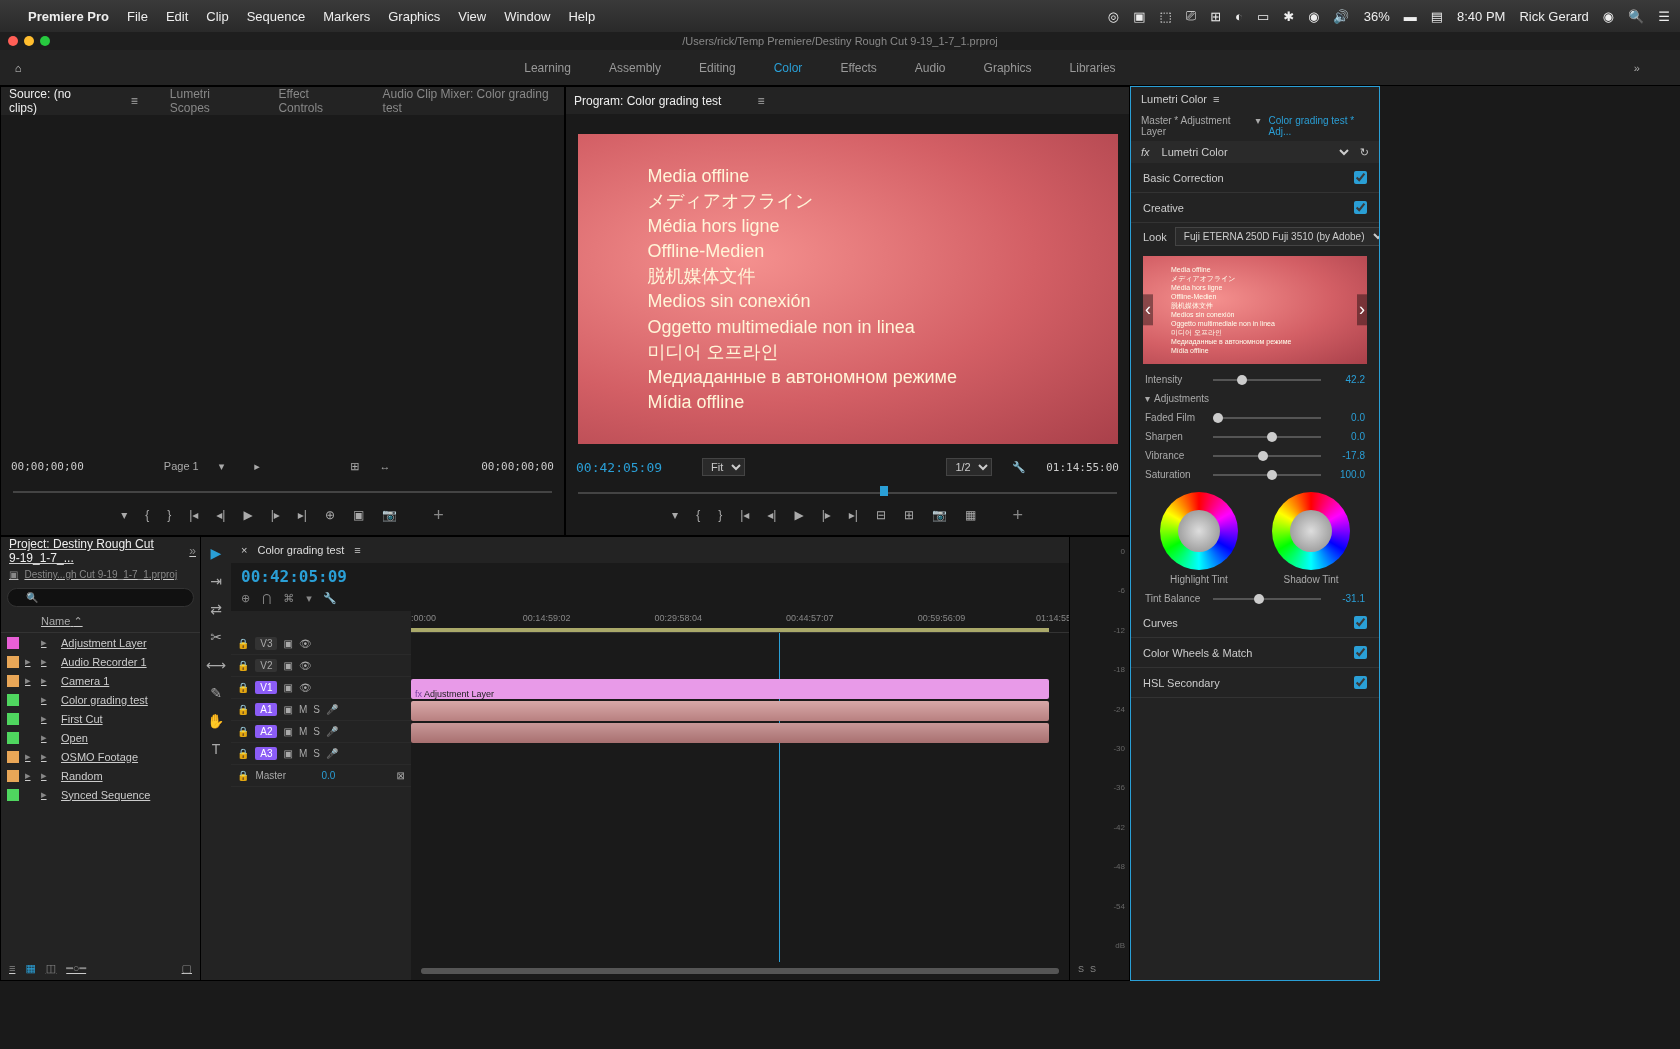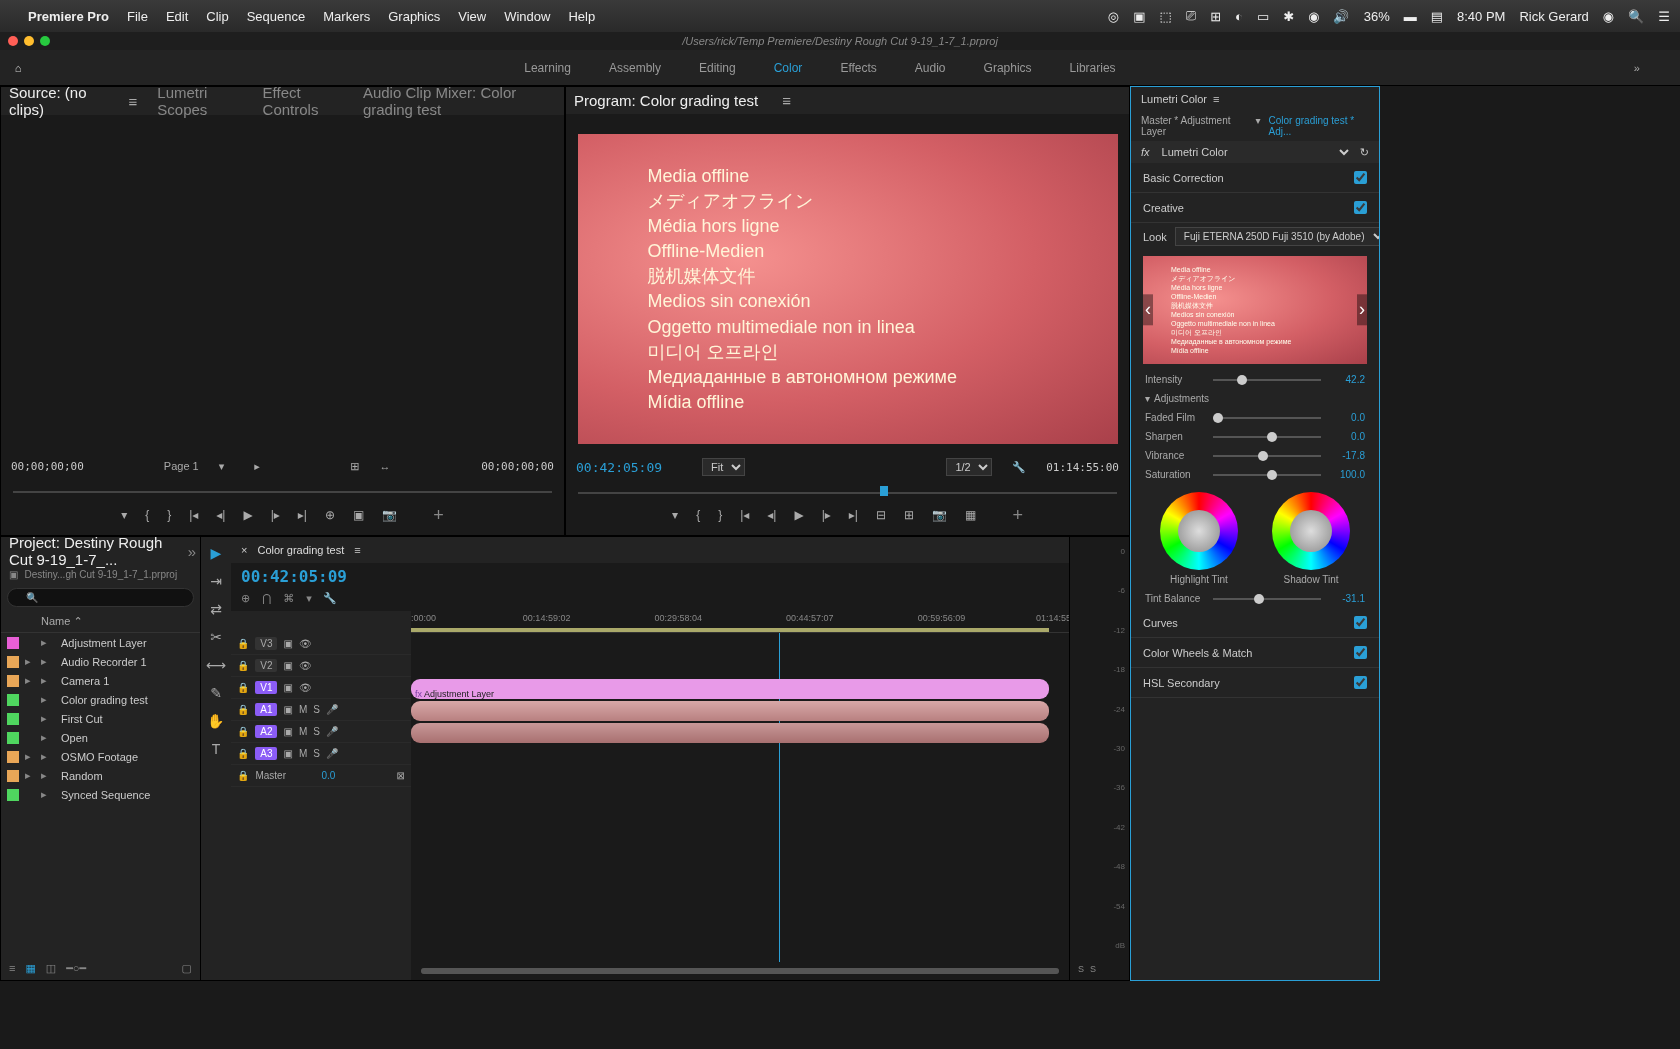--- a/index.html
+++ b/index.html
@@ -6,45 +6,45 @@
 body { background: #1a1a1a; color: #ccc; font-size: 11px; overflow: hidden; width: 1680px; height: 1049px; }
 
 
 .mac-menubar { height: 22px; background: linear-gradient(#3a3a3a,#2a2a2a); display: flex; align-items: center; padding: 16px 10px; color: #eee; font-size: 13px; }
 .mac-menubar .left { display: flex; gap: 18px; align-items: center; }
 .mac-menubar .left span:first-child { font-size: 14px; }
 .mac-menubar .right { margin-left: auto; display: flex; gap: 14px; align-items: center; }
 .mac-menubar .app-name { font-weight: 600; }
 
 
-.titlebar { height: 18px; background: #1e1e1e; display: flex; align-items: center; justify-content: center; color: #888; font-size: 11px; position: relative; font-style: italic; }
+.titlebar { height: 18px; background: #1e1e1e; display: flex; align-items: center; justify-content: center; color: #888; font-size: 11px; position: relative; }
 .traffic-lights { position: absolute; left: 8px; display: flex; gap: 6px; }
 .traffic-lights span { width: 10px; height: 10px; border-radius: 50%; display: inline-block; }
 .tl-red { background: #ff5f56; } .tl-yellow { background: #ffbd2e; } .tl-green { background: #27c93f; }
 
 
 .workspace-bar { height: 36px; background: #232323; display: flex; align-items: center; border-bottom: 1px solid #000; }
 .home-icon { width: 36px; height: 36px; display:flex; align-items:center; justify-content:center; color:#ccc; }
 .workspaces { margin: 0 auto; display: flex; gap: 38px; }
 .workspaces span { color: #999; cursor: pointer; font-size: 12px; }
 .workspaces span.active { color: #2a9fd6; }
 .ws-more { color:#aaa; margin-left: 30px; }
 
 
-.panel-header { height: 28px; display: flex; align-items: center; padding: 0 8px; background: #232323; color: #ddd; font-size: 15px; gap: 20px; }
+.panel-header { height: 28px; display: flex; align-items: center; padding: 0 8px; background: #232323; color: #ddd; font-size: 12px; gap: 32px; }
 .panel-header span { color: #888; }
 .panel-header span.active { color: #eee; }
 .panel-header .menu-icon { color:#aaa; margin-left: 4px; }
 
 
 .main { display: grid; grid-template-columns: 565px 565px 250px; grid-template-rows: 450px 445px; height: calc(1049px - 22px - 18px - 36px); }
 .source-panel, .program-panel { background: #1a1a1a; border: 1px solid #000; display:flex; flex-direction:column; }
 .lumetri-panel { grid-row: span 2; background: #232323; border: 1px solid #2a9fd6; display:flex; flex-direction:column; }
 .bottom-left { display:flex; border:1px solid #000; }
-.project-panel { width: 200px; background:#232323; border-right:1px solid #000; display:flex; flex-direction:column; }
+.project-panel { width: 200px; background:#232323; border-right:1px solid #000; display:flex; flex-direction:column;text-decoration:underline; }
 .timeline-panel { flex:1; background:#1a1a1a; display:flex; }
 
 
 .monitor-area { flex:1; display:flex; align-items:center; justify-content:center; padding: 20px 10px 6px; }
 .media-offline { width: 540px; height: 310px; background: radial-gradient(ellipse at 30% 40%, #f5918f, #d35f65 55%, #a9404a); display:flex; flex-direction:column; justify-content:center; padding-left: 70px; color:#fff5d8; font-family: Georgia, serif; }
 .media-offline div { font-size: 18px; line-height: 1.4; }
 .monitor-controls { height: 34px; display:flex; align-items:center; padding: 0 10px; gap: 20px; color:#aaa; }
 .monitor-controls .tc { color:#ccc; font-family: monospace; }
 .monitor-controls .tc-blue { color:#2a9fd6; font-family: monospace; font-size: 13px; }
 .monitor-controls .spacer { flex:1; }
@@ -82,21 +82,21 @@
 .tl-body { flex:1; display:flex; }
 .tl-track-headers { width:180px; background:#232323; }
 .tl-track-row { height:22px; display:flex; align-items:center; gap:6px; padding:0 6px; border-bottom:1px solid #2a2a2a; font-size:10px; color:#aaa; }
 .tl-track-row .track-label { width:22px; text-align:center; background:#333; border-radius:2px; padding:1px 0; }
 .tl-track-row.targeted .track-label { background:#8b5cf6; color:#fff; }
 .tl-ruler { height:22px; position:relative; background:#1a1a1a; border-bottom:1px solid #333; }
 .tl-ruler .tick { position:absolute; top:2px; font-size:9px; color:#888; }
 .tl-ruler .workbar { position:absolute; bottom:0; height:4px; background:#aaa96a; left:0; right:3%; }
 .tl-tracks { flex:1; position:relative; background:#1a1a1a; }
 .tl-playhead { position:absolute; top:0; bottom:0; width:1px; background:#2a9fd6; }
-.tl-clip { position:absolute; height:20px; border-radius:9px; font-size:9px; padding:10px 4px; color:#333; overflow:hidden; }
+.tl-clip { position:absolute; height:20px; border-radius:2px; font-size:9px; padding:10px 4px; color:#333; overflow:hidden; }
 .tl-clip.adj { background:#e89ae8; top:46px; left:0; right:3%; color:#222; }
 .tl-clip.v1 { background:linear-gradient(#d8a8a8,#b88080); top:68px; left:0; right:3%; height:20px; }
 .tl-clip.a1 { background:linear-gradient(#c89898,#a87070); top:90px; left:0; right:3%; height:18px; }
 .tl-scroll { height:18px; background:#1a1a1a; }
 
 
 .audio-meters { width:60px; background:#1a1a1a; border-left:1px solid #000; position:relative; }
 .meter-scale { position:absolute; right:4px; top:10px; bottom:30px; display:flex; flex-direction:column; justify-content:space-between; font-size:8px; color:#666; text-align:right; }
 
 

